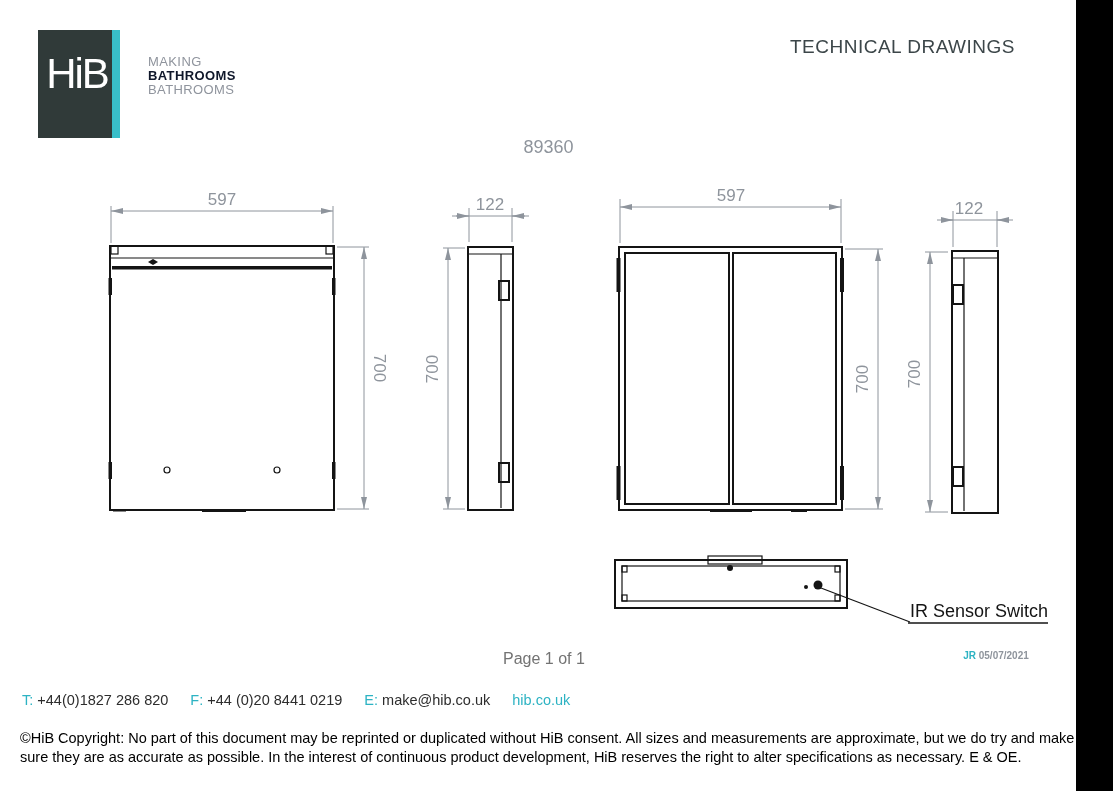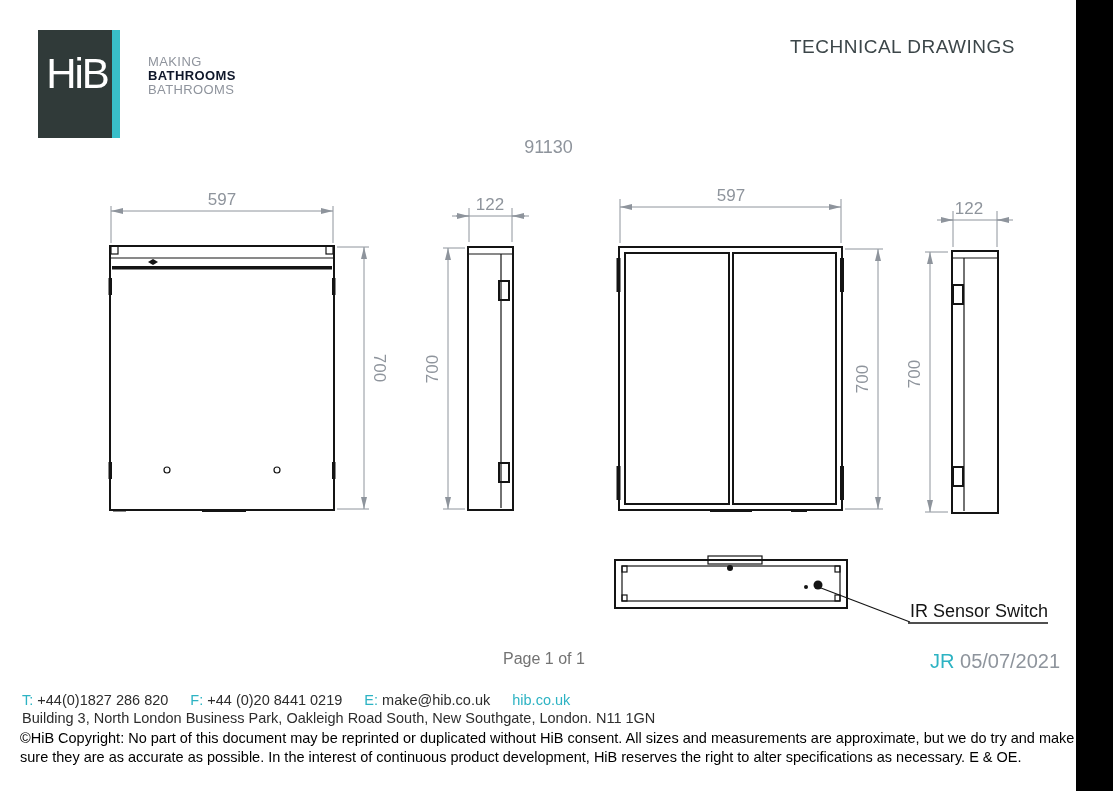--- a/index.html
+++ b/index.html
@@ -21,21 +21,21 @@
   .product-code{left:430px;top:137px;width:237px;text-align:center;font-size:18px;color:#8e949c;}
   
   svg.sheet{left:0;top:0;}
   .cab{fill:none;stroke:#141414;stroke-width:2;}
   .cab-thin{fill:none;stroke:#141414;stroke-width:1.2;}
   .dim{stroke:#8e949c;stroke-width:1;fill:none;}
   .dim-text{fill:#8e949c;font-size:17px;font-family:"Liberation Sans",sans-serif;}
   .callout-text{fill:#141414;font-size:18px;font-family:"Liberation Sans",sans-serif;}
   
   .page-indicator{left:503px;top:650px;font-size:16px;color:#737373;}
-  .revision{left:930px;top:650px;width:132px;text-align:left;font-size:20px;color:#8e949c;}
+  .revision{left:930px;top:650px;width:132px;text-align:center;font-size:10px;color:#8e949c;font-weight:bold;}
   .teal{color:#2db3c3;}
   .contact-line{left:22px;top:692px;font-size:14.5px;color:#2d2d2d;white-space:nowrap;}
   .contact-line .grp{margin-right:22px;}
   .address{left:22px;top:710px;font-size:14.5px;color:#2d2d2d;white-space:nowrap;}
   .copyright{left:20px;top:729px;width:1058px;font-size:14.5px;line-height:18.5px;color:#000000;}
   .black-strip{left:1076px;top:0;width:37px;height:791px;background:#000000;}
 </style>
 </head>
 <body>
 
@@ -44,21 +44,21 @@
   <div class="abs logo-square">
     <span class="logo-text">HiB</span>
     <div class="logo-stripe"></div>
   </div>
   <div class="abs tagline">
     <div>MAKING</div>
     <div class="bold">BATHROOMS</div>
     <div>BATHROOMS</div>
   </div>
   <div class="abs doc-title">TECHNICAL DRAWINGS</div>
-  <div class="abs product-code">91130</div>
+  <div class="abs product-code">89360</div>
 
   <svg class="abs sheet" width="1113" height="791" viewBox="0 0 1113 791" xmlns="http://www.w3.org/2000/svg">
     <defs>
       <marker id="arr" viewBox="0 0 12 8" refX="12" refY="4" markerWidth="13" markerHeight="8" orient="auto-start-reverse" markerUnits="userSpaceOnUse">
         <path d="M12,4 L0,1 L0,7 Z" fill="#8e949c"></path>
       </marker>
     </defs>
 
     <g>
       <line class="dim" x1="111" y1="206" x2="111" y2="243"></line>
@@ -168,17 +168,16 @@
 
   <div class="abs page-indicator">Page 1 of 1</div>
   <div class="abs revision">
     <span class="teal">JR</span>
     <span>05/07/2021</span>
   </div>
 
   <div class="abs contact-line">
     <span class="grp"><span class="teal">T:</span> <span>+44(0)1827 286 820</span></span><span class="grp"><span class="teal">F:</span> <span>+44 (0)20 8441 0219</span></span><span class="grp"><span class="teal">E:</span> <span>make@hib.co.uk</span></span><span class="teal">hib.co.uk</span>
   </div>
-  <div class="abs address">Building 3, North London Business Park, Oakleigh Road South, New Southgate, London. N11 1GN</div>
   <div class="abs copyright">©HiB Copyright: No part of this document may be reprinted or duplicated without HiB consent. All sizes and measurements are approximate, but we do try and make sure they are as accurate as possible. In the interest of continuous product development, HiB reserves the right to alter specifications as necessary. E &amp; OE.</div>
 
   <div class="abs black-strip"></div>
 </div>
 
 </body></html>

